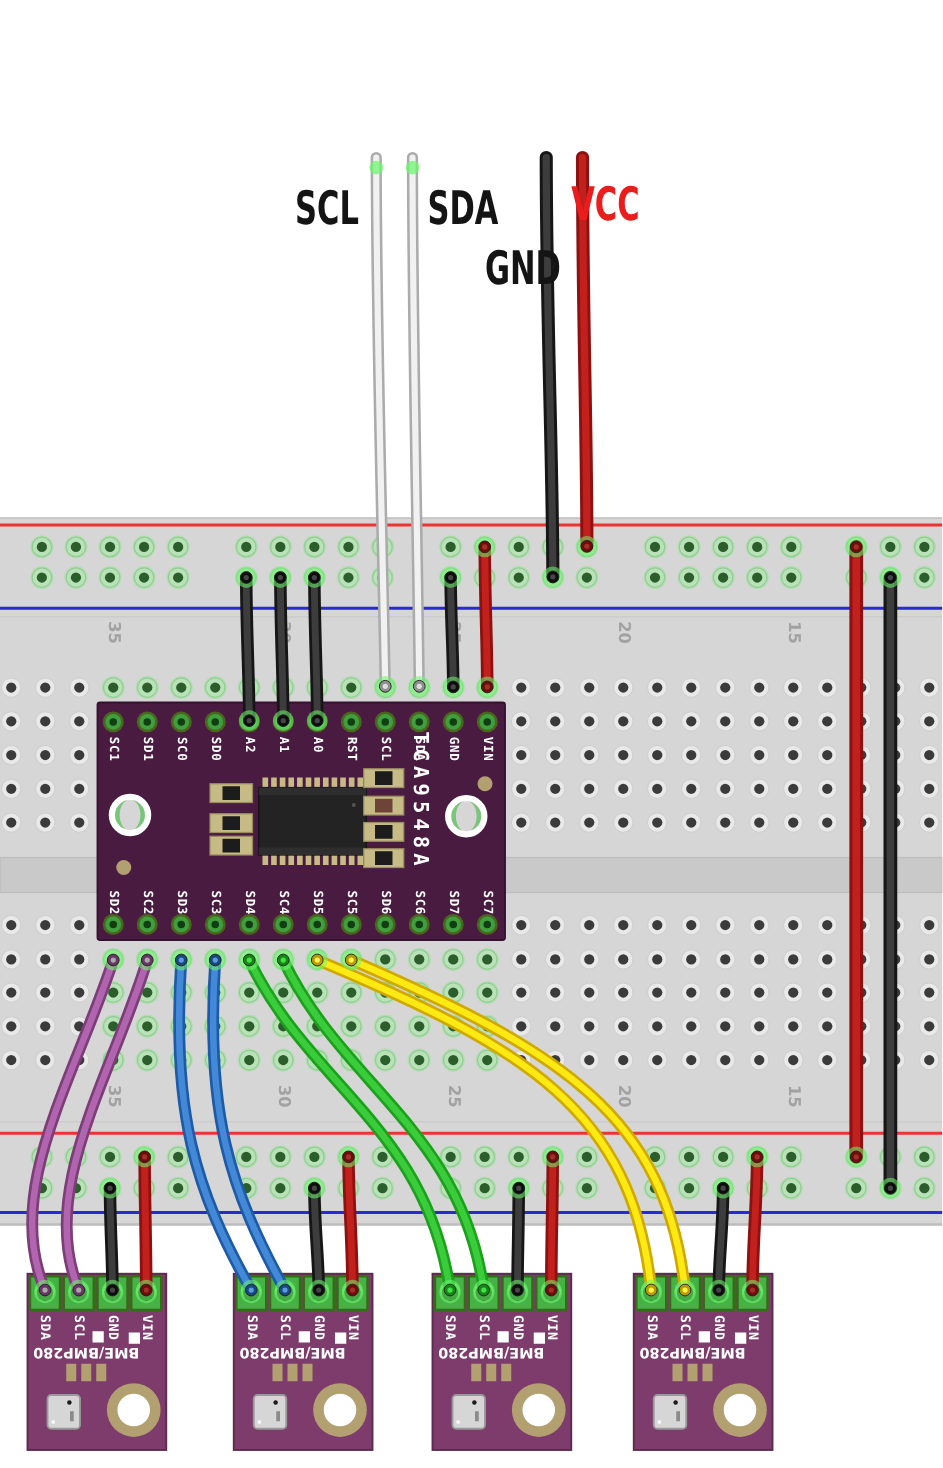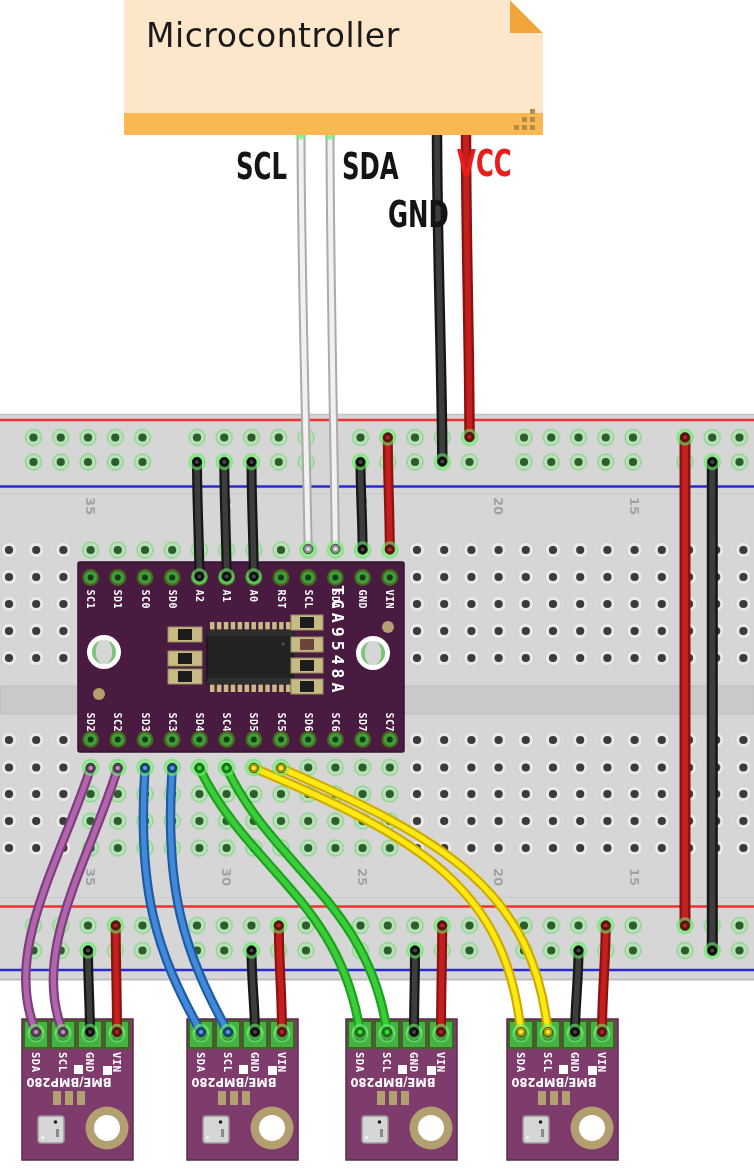--- a/index.html
+++ b/index.html
@@ -1650,26 +1650,18 @@
           <circle cx="281" cy="768" r="8.3" fill="rgba(110,245,110,0.55)"></circle>
           <circle cx="281" cy="768" r="4.7" fill="#b99a00" stroke="#1e1e1e" stroke-width="0.7"></circle>
           <circle cx="281" cy="768" r="2.1" fill="#fff24a"></circle>
           <circle cx="548" cy="1032" r="8.3" fill="rgba(110,245,110,0.55)"></circle>
           <circle cx="548" cy="1032" r="4.7" fill="#b99a00" stroke="#1e1e1e" stroke-width="0.7"></circle>
           <circle cx="548" cy="1032" r="2.1" fill="#fff24a"></circle>
         </g>
       </g>
     </svg>
 
-  <div class="mcu">
-    <span class="mcu-title">Microcontroller</span>
-    <div class="mcu-strip">
-      <div class="mcu-grip"></div>
-    </div>
-    <div class="fold-flap"></div>
-    <div class="fold-cover"></div>
-  </div>
 
   <div class="wlabel" id="lbl0" style="left: 236px; top: 148px; color: rgb(20, 20, 20);">SCL</div>
   <div class="wlabel" id="lbl1" style="left: 342px; top: 148px; color: rgb(20, 20, 20);">SDA</div>
   <div class="wlabel" id="lbl2" style="left: 388px; top: 196px; color: rgb(20, 20, 20);">GND</div>
   <div class="wlabel" id="lbl3" style="left: 457px; top: 145px; color: rgb(234, 28, 28);">VCC</div>
 </div>
 
 </body></html>

